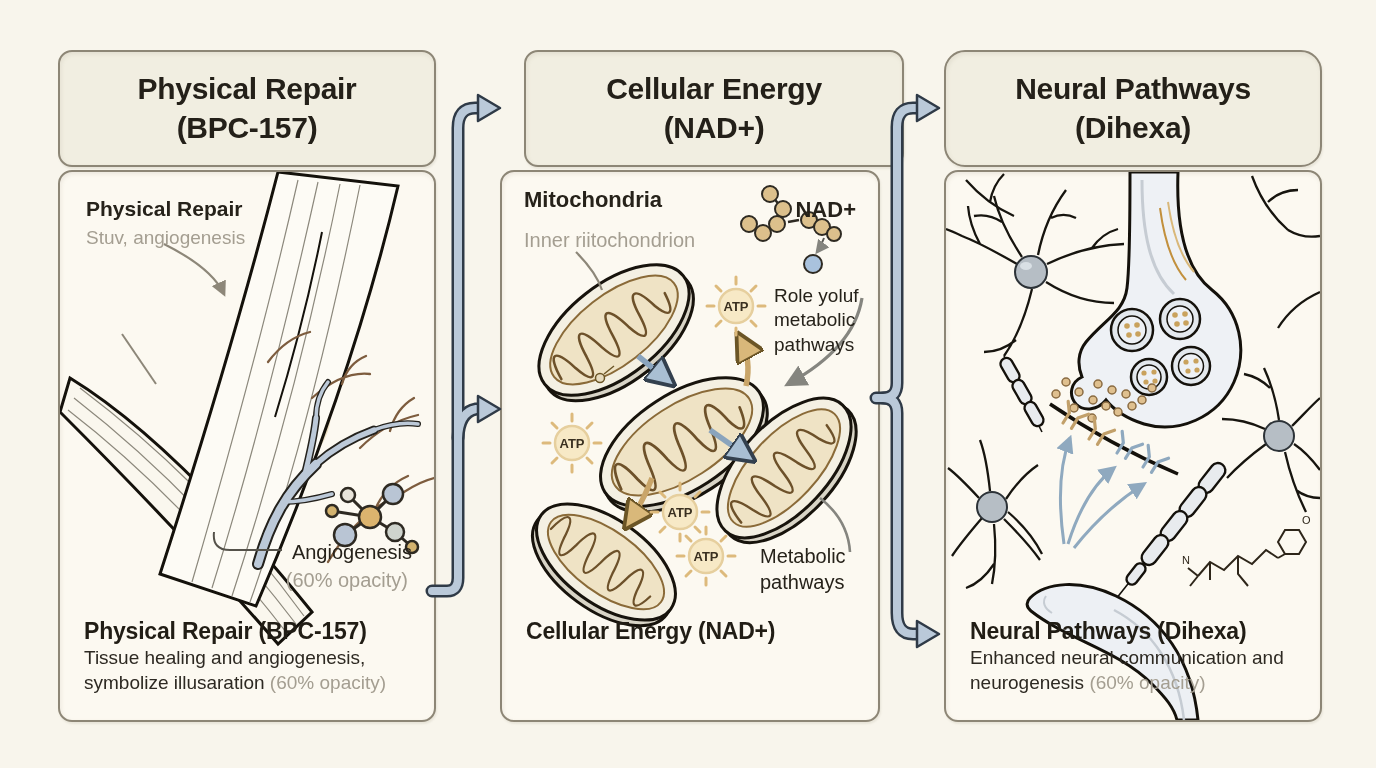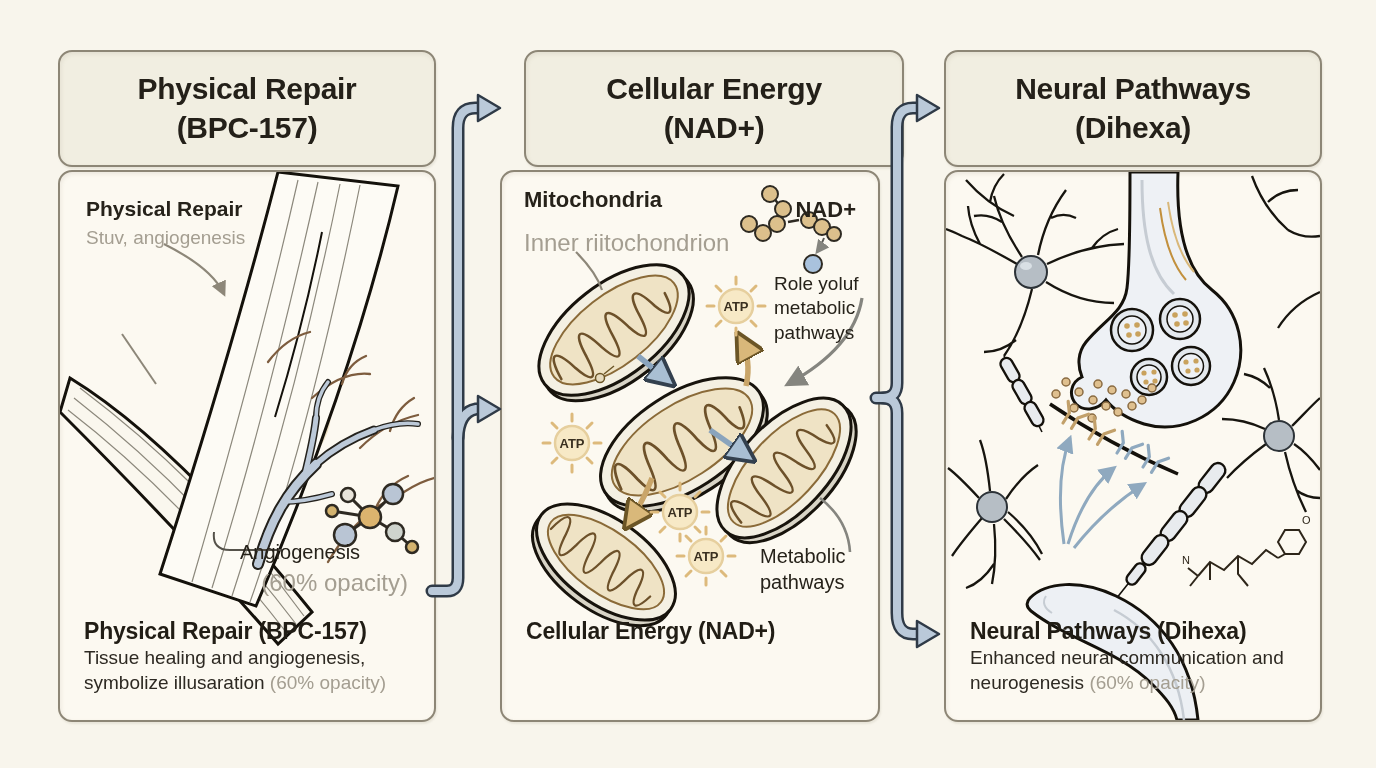--- a/index.html
+++ b/index.html
@@ -9,21 +9,21 @@
         box-shadow:inset 1px 2px 4px rgba(140,130,105,.14),1px 2px 2px rgba(150,140,115,.15);}
   .header-card{background:#f1eee1;display:flex;align-items:center;justify-content:center;}
   .header-title{font-size:30px;font-weight:700;line-height:1.27;text-align:center;
                 white-space:pre-line;color:#242019;letter-spacing:-.3px;}
   .panel{overflow:hidden;}
   .art{position:absolute;left:0;top:0;width:100%;height:100%;}
   .lbl{position:absolute;line-height:1.28;}
   .pre{white-space:pre-line;}
   .b{font-weight:700;}
   .muted{color:#a49e91;}
-  .t22{font-size:22px;} .t21{font-size:21px;} .t20{font-size:20px;} .t19{font-size:19px;} .t18{font-size:24px;}
+  .t22{font-size:22px;} .t21{font-size:21px;} .t20{font-size:20px;} .t19{font-size:19px;} .t18{font-size:20px;}
   .caption{position:absolute;left:24px;top:446px;width:336px;}
   .cap-title{font-size:23px;font-weight:700;letter-spacing:-.2px;color:#211d15;}
   .cap-body{font-size:19px;line-height:1.34;margin-top:0;color:#2d2922;}
   .atp{position:absolute;width:64px;height:64px;}
   .overlay{position:absolute;left:0;top:0;z-index:5;pointer-events:none;}
 </style>
 </head>
 <body>
 
 <div class="card header-card" style="left:58px;top:50px;width:374px;height:113px;">
@@ -100,21 +100,21 @@
       <circle cx="352" cy="375" r="6" fill="#d3b36f" stroke="#2e2a22" stroke-width="2.5"></circle>
       <circle cx="272" cy="339" r="6" fill="#d3b36f" stroke="#2e2a22" stroke-width="2.5"></circle>
     </g>
 
     <path d="M104,72 Q152,96 164,122" stroke="#8d8779" stroke-width="2.2" fill="none" marker-end="url(#mgray)"></path>
     <path d="M62,162 L96,212" stroke="#8d8779" stroke-width="2"></path>
     <path d="M154,360 Q152,378 170,378 L222,378" stroke="#55524a" stroke-width="2" fill="none"></path>
   </svg>
   <div class="lbl b t21" style="left:26px;top:24px;">Physical Repair</div>
   <div class="lbl muted t19" style="left:26px;top:54px;">Stuv, angiogenesis</div>
-  <div class="lbl t20" style="left:180px;top:368px;width:172px;">Angiogenesis</div>
+  <div class="lbl t20" style="left:180px;top:368px;width:172px;text-align:right;">Angiogenesis</div>
   <div class="lbl muted t18" style="left:180px;top:396px;width:168px;text-align:right;">(60% opacity)</div>
   <div class="caption">
     <div class="cap-title">Physical Repair (BPC-157)</div>
     <div class="cap-body"><span>Tissue healing and angiogenesis, symbolize illusaration</span> <span class="muted">(60% opacity)</span></div>
   </div>
 </div>
 
 <div class="card header-card" style="left:524px;top:50px;width:376px;height:113px;">
   <div class="header-title">Cellular Energy
 (NAD+)</div>
@@ -255,31 +255,31 @@
           <line x1="47" y1="17" x2="52" y2="12"></line>
       </g>
       <circle cx="32" cy="32" r="17" fill="#f7e9c6" stroke="#e6cf9e" stroke-width="2.5"></circle>
       <text x="32" y="37" text-anchor="middle" font-size="13" font-weight="bold" fill="#3a3020">ATP</text>
     </svg>
   </div>
 
   <div class="lbl b t22" style="left:22px;top:14px;">Mitochondria</div>
   <div class="lbl muted t18" style="left:22px;top:56px;">Inner riitochondrion</div>
   <div class="lbl b t22" style="left:260px;top:24px;width:94px;text-align:right;">NAD+</div>
-  <div class="lbl pre t19" style="left:272px;top:100px;">Role yoluf
+  <div class="lbl pre t19" style="left:272px;top:112px;">Role yoluf
 metabolic
 pathways</div>
   <div class="lbl pre t20" style="left:258px;top:372px;">Metabolic
 pathways</div>
   <div class="caption">
     <div class="cap-title">Cellular Energy (NAD+)</div>
   </div>
 </div>
 
-<div class="card header-card" style="left:944px;top:50px;width:374px;height:113px;">
+<div class="card header-card" style="left:944px;top:50px;width:374px;height:113px;border-radius:21px;">
   <div class="header-title">Neural Pathways
 (Dihexa)</div>
 </div>
 
 <div class="card panel" style="left:944px;top:170px;width:374px;height:548px;">
   <svg class="art" viewBox="0 0 374 548" preserveAspectRatio="none">
     <defs>
       <marker id="mblue3" viewBox="0 0 10 10" refX="8" refY="5" markerWidth="6" markerHeight="6" orient="auto-start-reverse">
         <path d="M0,0 L10,5 L0,10 Z" fill="#8fa9bf"></path>
       </marker>

